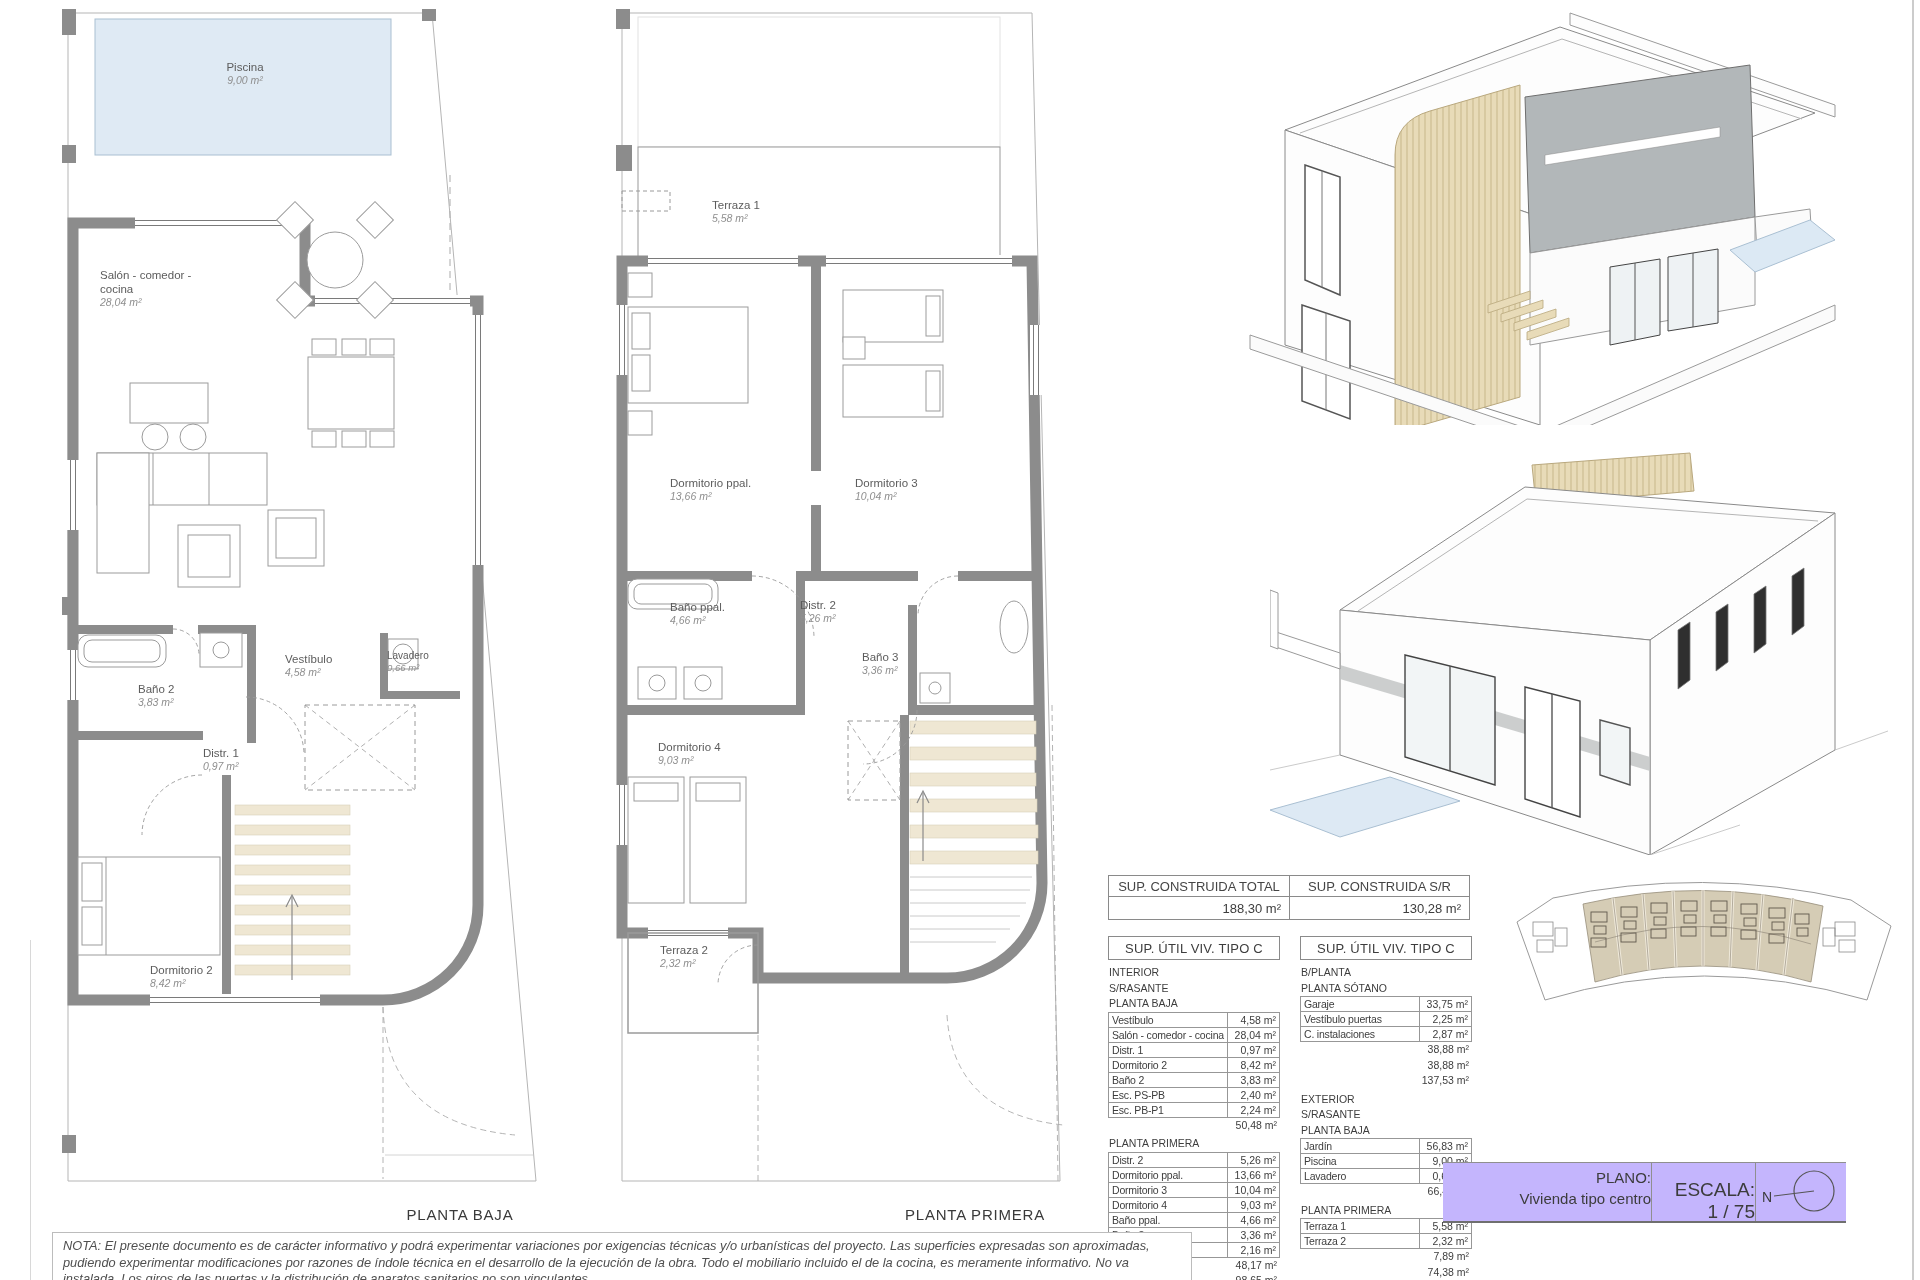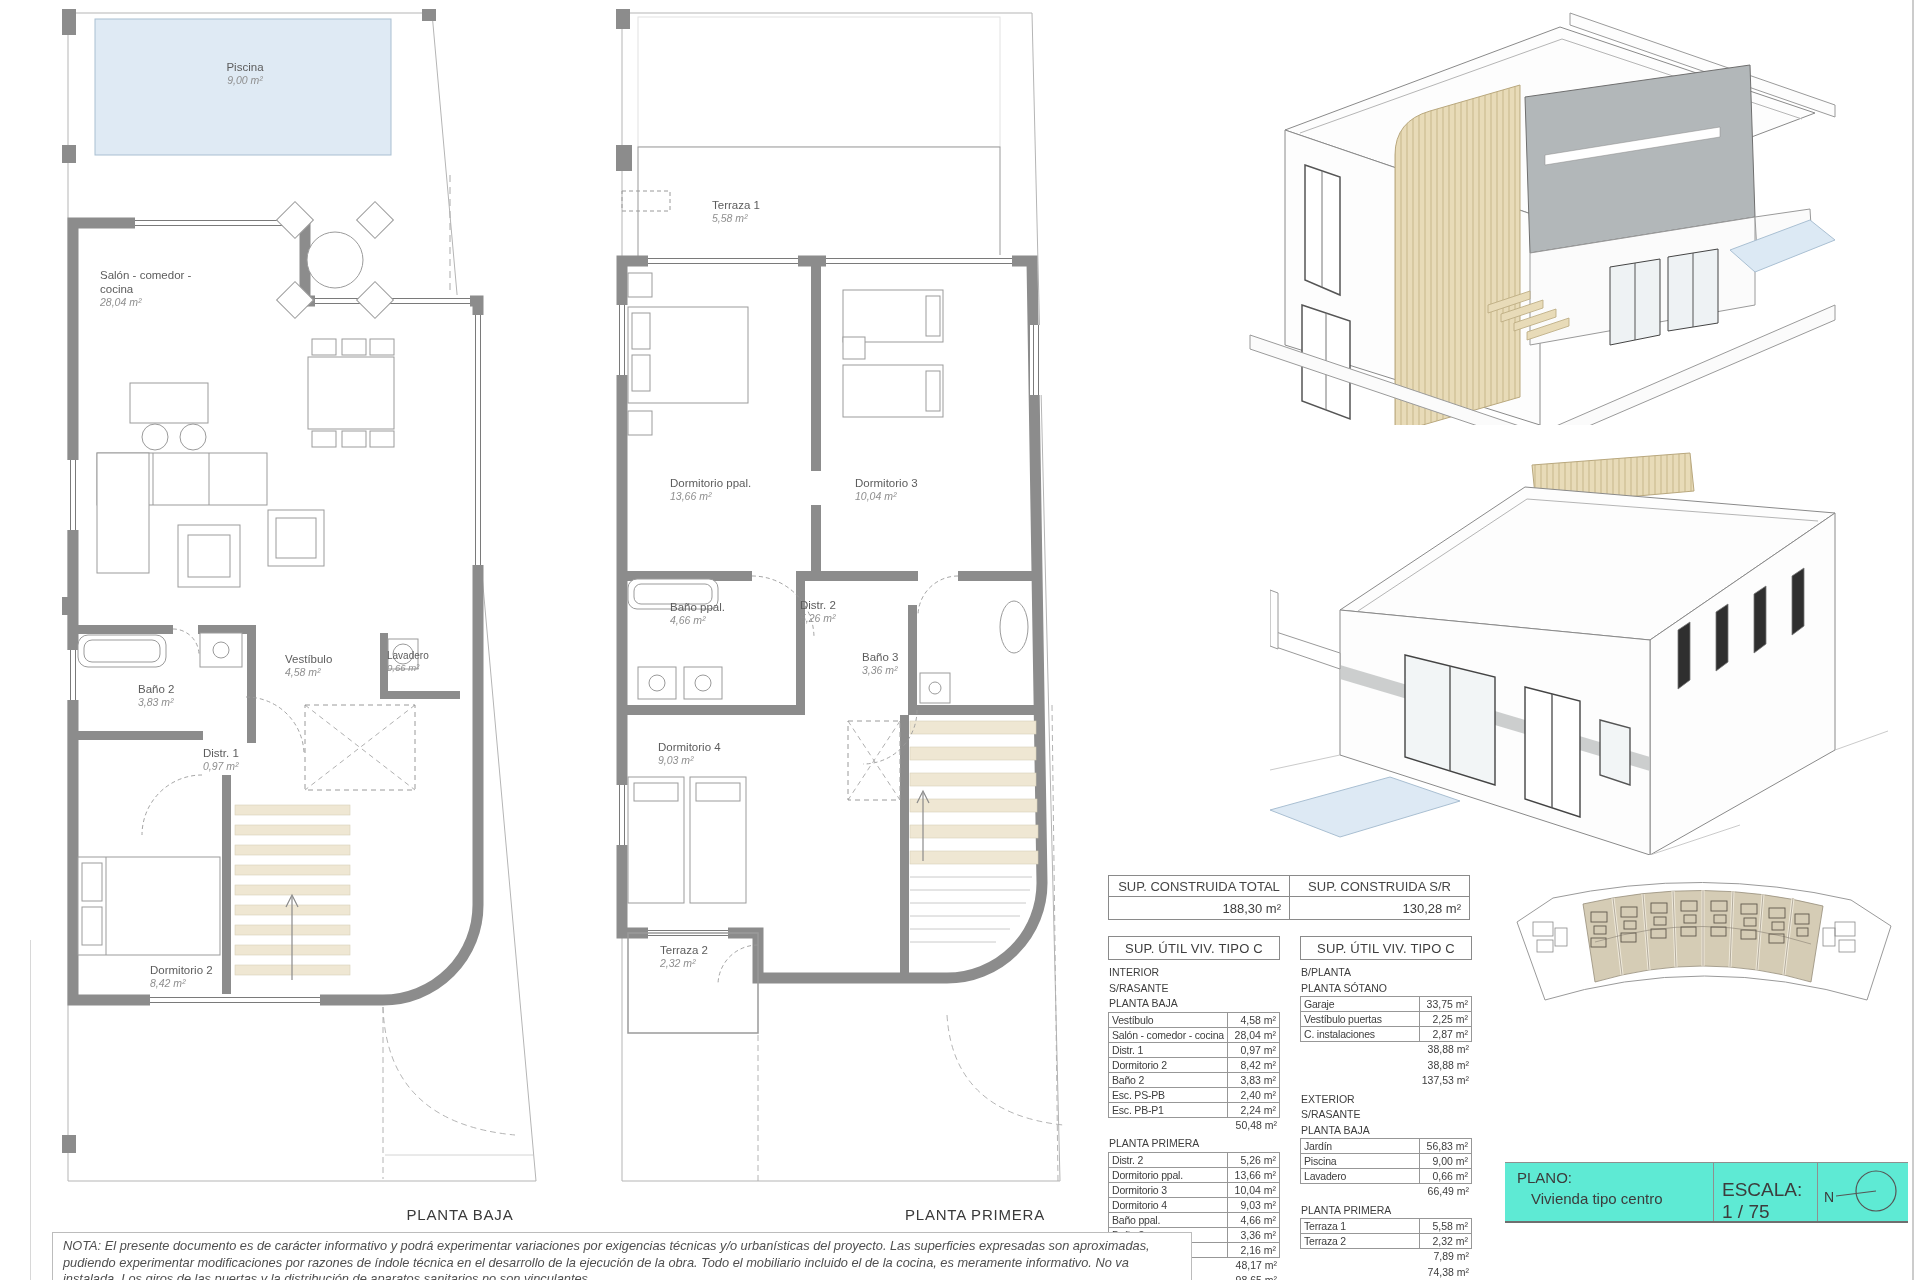--- a/index.html
+++ b/index.html
@@ -29,23 +29,23 @@
   .ut-header{border:1px solid #8a8a8a;text-align:center;font-size:13px;color:#3d3d3d;
              padding:4px 0 3px;margin-bottom:5px;letter-spacing:0.2px;}
   .ut-heading{height:15.5px;line-height:15.5px;padding-left:1px;}
   .ut-rows{border:1px solid #979797;}
   .ut-row{display:flex;border-bottom:1px solid #979797;height:14px;line-height:13px;}
   .ut-row:last-child{border-bottom:none;}
   .ut-label{flex:1;padding:1px 0 0 3px;white-space:nowrap;overflow:hidden;letter-spacing:-0.2px;}
   .ut-value{width:48px;border-left:1px solid #979797;text-align:right;padding:1px 3px 0 0;}
   .ut-total{text-align:right;height:15.5px;line-height:15.5px;padding-right:3px;}
   
-  .titleblock{position:absolute;left:1505px;top:1162px;width:403px;height:58px;
+  .titleblock{position:absolute;left:1443px;top:1162px;width:403px;height:58px;
               border-top:1px solid #8f8f8f;border-bottom:2px solid #6f6f6f;display:flex;
-              font-size:15px;color:#3c3c3c;background:#5eead4;}
+              font-size:15px;color:#3c3c3c;background:#c4b5fd;text-align:right;}
   .tb-cell{box-sizing:border-box;height:100%;}
   .tb-plano{width:208px;padding:6px 0 0 12px;}
   .tb-plano .tb-value{display:block;padding:4px 0 0 14px;}
   .tb-escala{width:105px;border-left:1px solid #8f8f8f;border-right:1px solid #8f8f8f;
              padding:16px 0 0 8px;font-size:19px;}
   .tb-north{flex:1;position:relative;}
   
   .notebox{position:absolute;left:52px;top:1232px;width:1140px;height:60px;border:1px solid #bcbcbc;
            box-sizing:border-box;padding:5px 10px;font-size:12.8px;font-style:italic;color:#4f4f4f;
            line-height:16.5px;background:#fff;}

